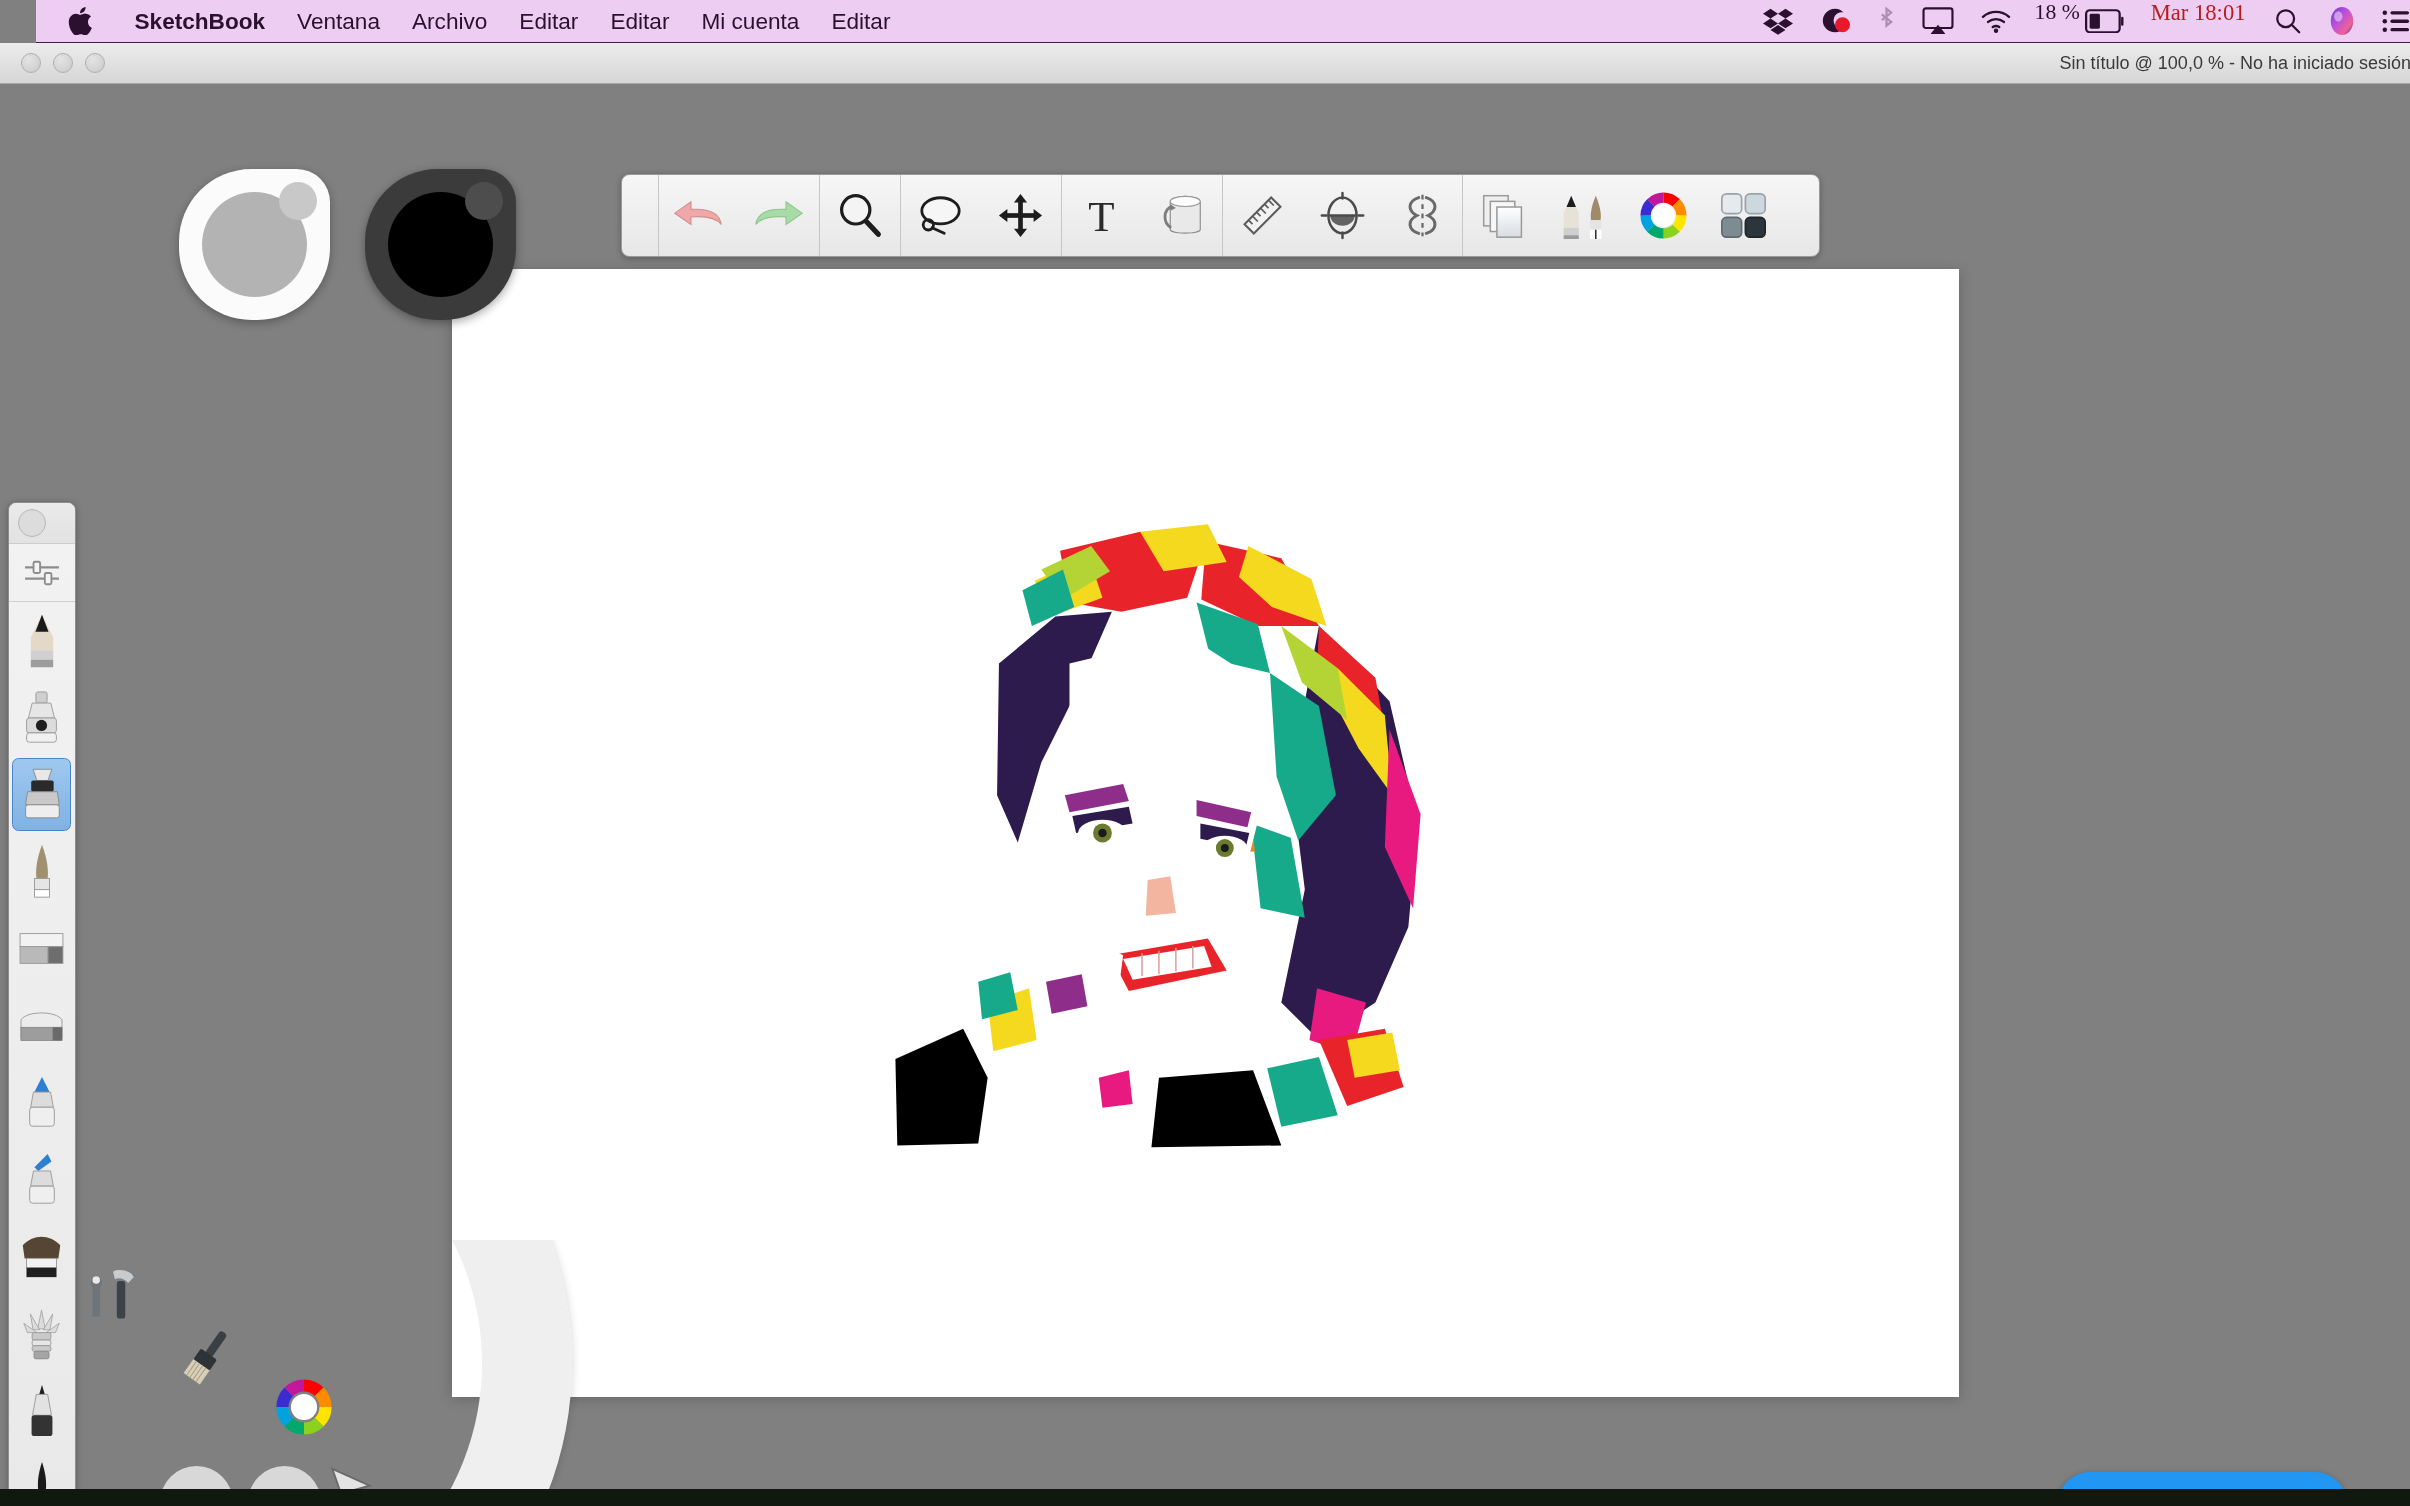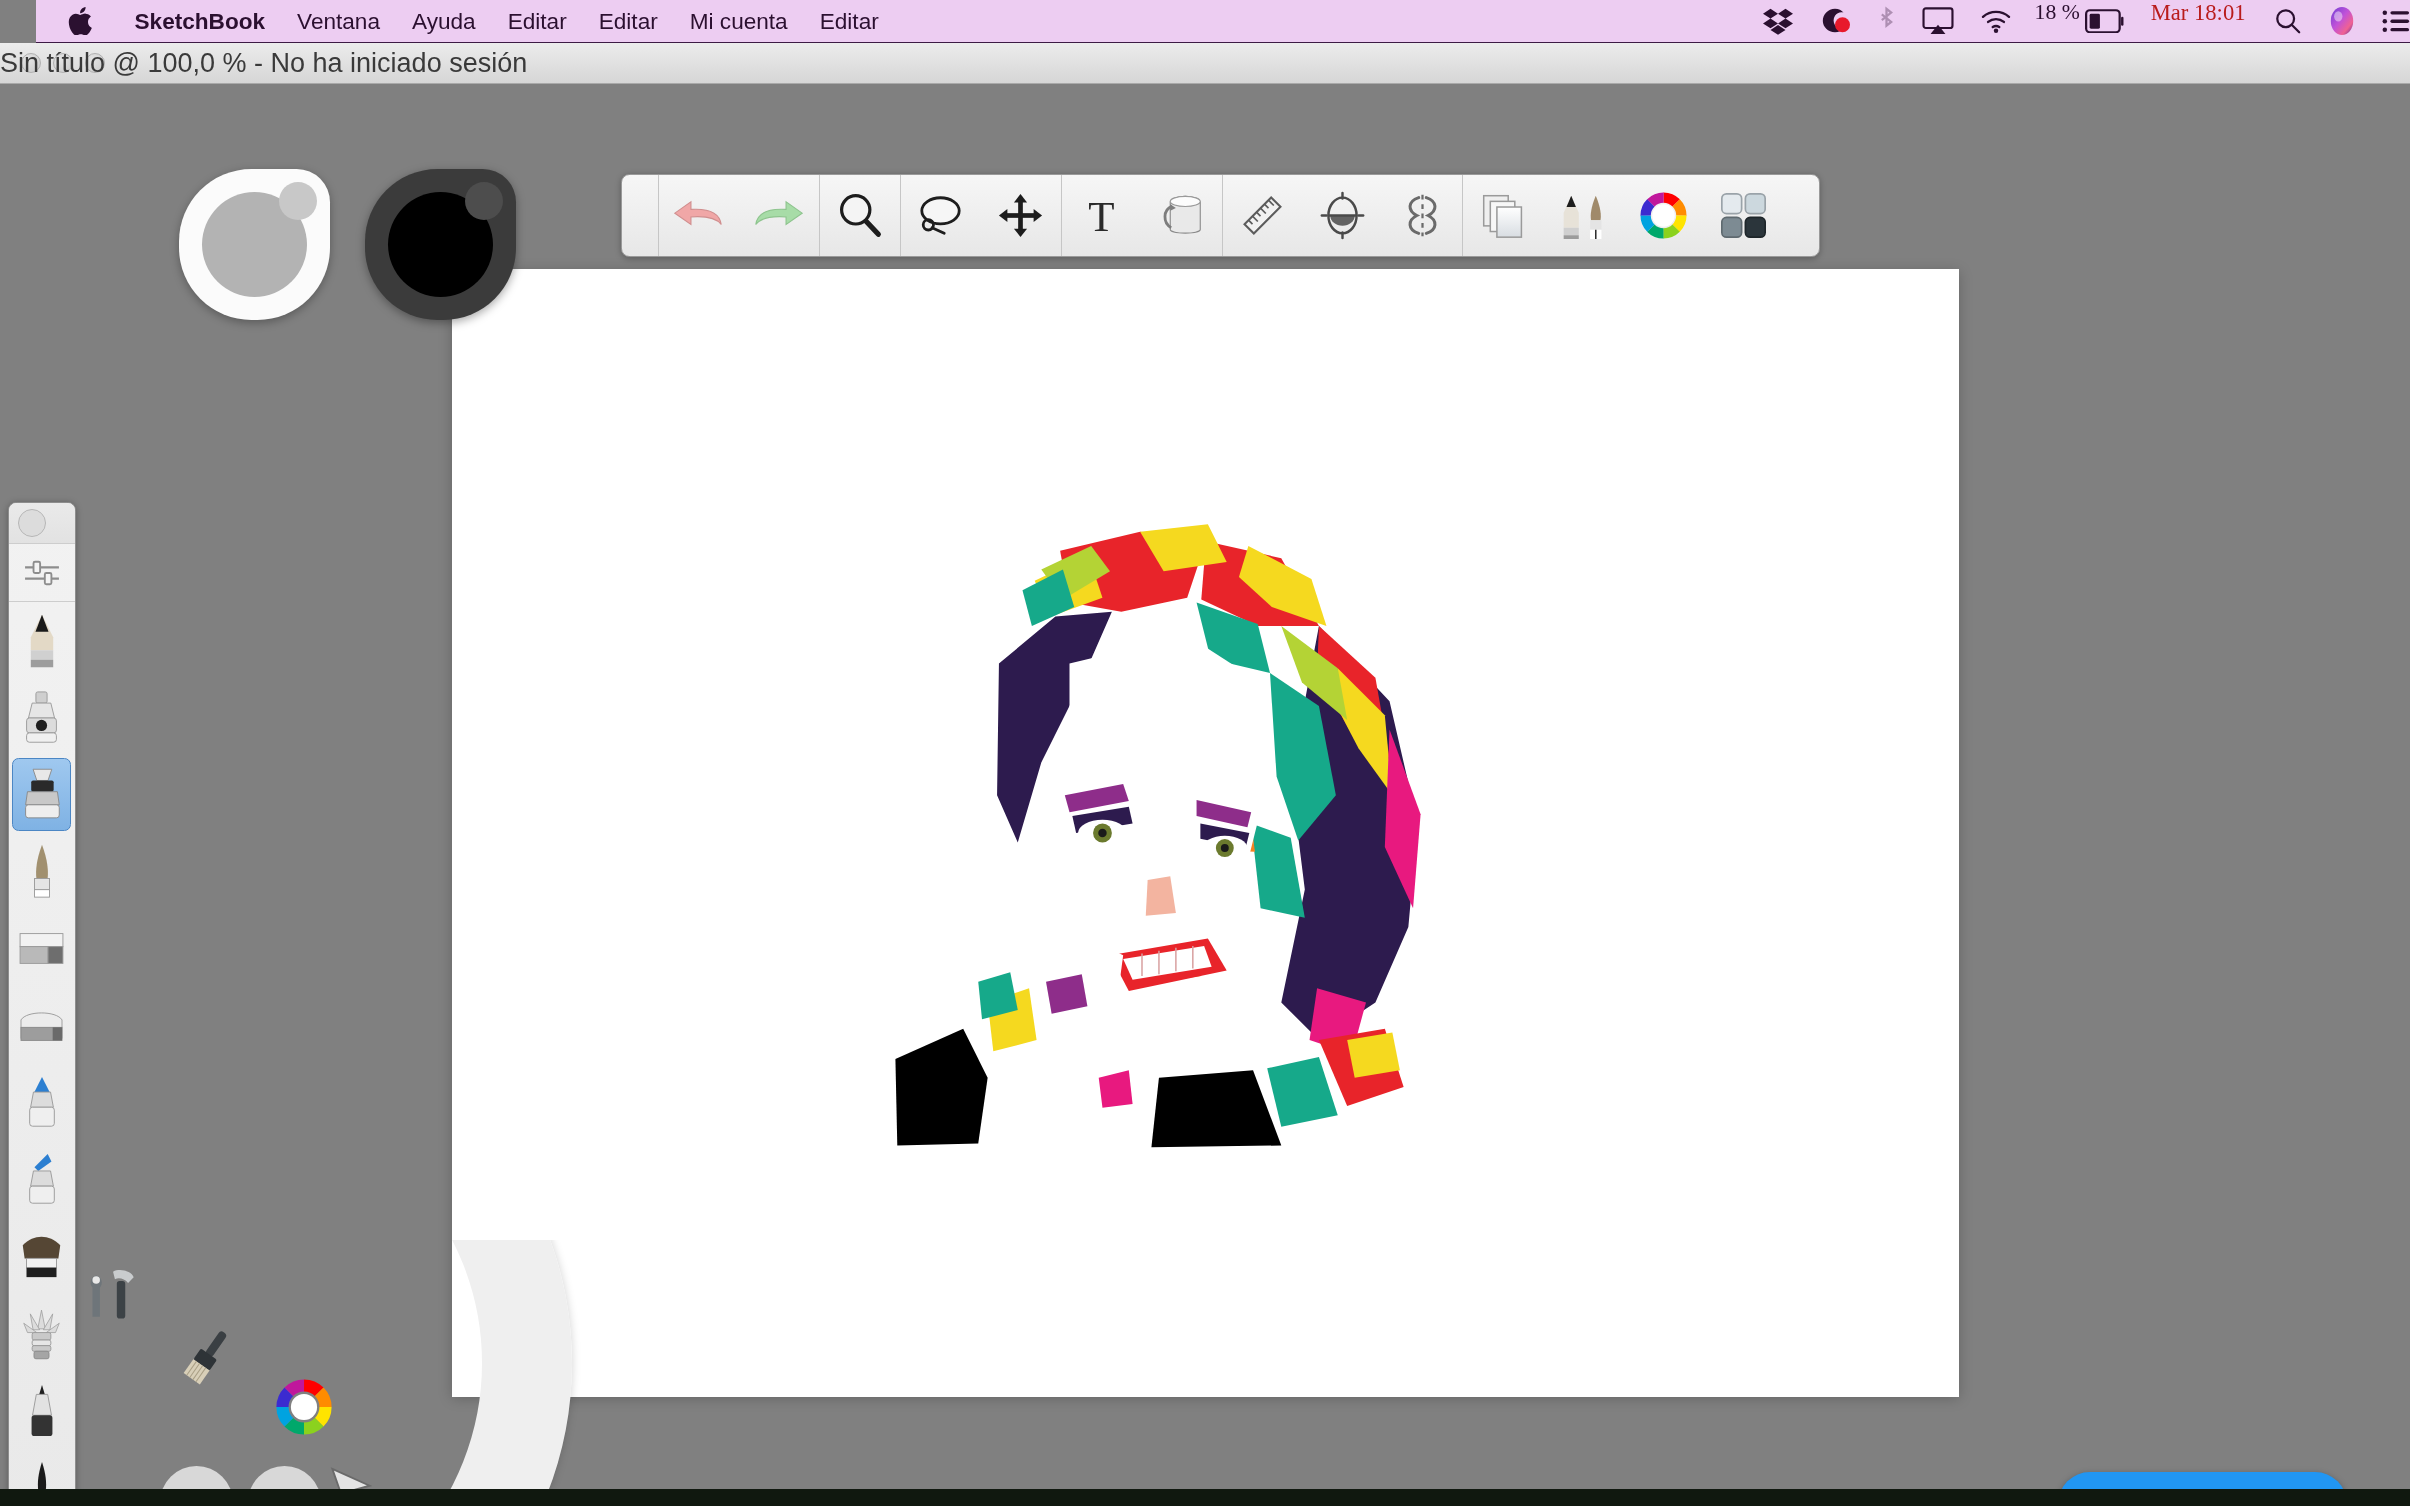--- a/index.html
+++ b/index.html
@@ -52,22 +52,22 @@
     border-bottom:0.9px solid #a9a9a9;
     display:flex; align-items:center;
   }
   #titlebar .traffic{ display:flex; gap:12.2px; margin-left:21px; }
   #titlebar .dot{
     width:20px; height:20px; border-radius:50%;
     background:radial-gradient(circle at 35% 30%, #e4e4e4, #c9c9c9);
     border:0.9px solid #b0b0b0;
   }
   #titlebar .wtitle{
-    position:absolute; left:0; right:0; text-align:left;
-    font-size:27px; color:#3a3a3a;
+    position:absolute; left:0; right:0; text-align:right;
+    font-size:18px; color:#3a3a3a;
   }
 
   
   #workspace{
     position:absolute; left:0; top:41px; width:2411px; height:1422px;
     background:#808080; overflow:hidden;
   }
 
   
   #canvas{
@@ -209,21 +209,21 @@
 
 <div id="menubar">
   <div class="apple">
     <svg width="24.5" height="28" viewBox="0 0 26 30">
         <path fill="#2b1030" d="M17.2 4.6c1-1.2 1.7-2.9 1.5-4.6-1.5.1-3.3 1-4.3 2.2-.9 1.1-1.8 2.8-1.5 4.4 1.7.1 3.4-.8 4.3-2zM18.7 7.1c-2.4-.1-4.4 1.4-5.6 1.4-1.2 0-2.9-1.3-4.8-1.3C5.8 7.2 3.3 8.7 2 11.1c-2.7 4.7-.7 11.6 1.9 15.4 1.3 1.9 2.8 4 4.8 3.9 1.9-.1 2.6-1.2 4.9-1.2s3 1.2 5 1.2c2.1 0 3.4-1.9 4.7-3.8 1.5-2.2 2.1-4.3 2.1-4.4-.1 0-4-1.6-4.1-6.2 0-3.9 3.2-5.7 3.3-5.8-1.8-2.7-4.6-3-5.9-3.1z"></path>
       </svg>
   </div>
 
   <div class="mitem app">SketchBook</div>
   <div class="mitem">Ventana</div>
-  <div class="mitem">Ayuda</div>
+  <div class="mitem">Archivo</div>
   <div class="mitem">Editar</div>
   <div class="mitem">Editar</div>
   <div class="mitem">Mi cuenta</div>
   <div class="mitem">Editar</div>
 
   <div class="spacer"></div>
 
   <div class="right">
 
     <div class="ricon">

